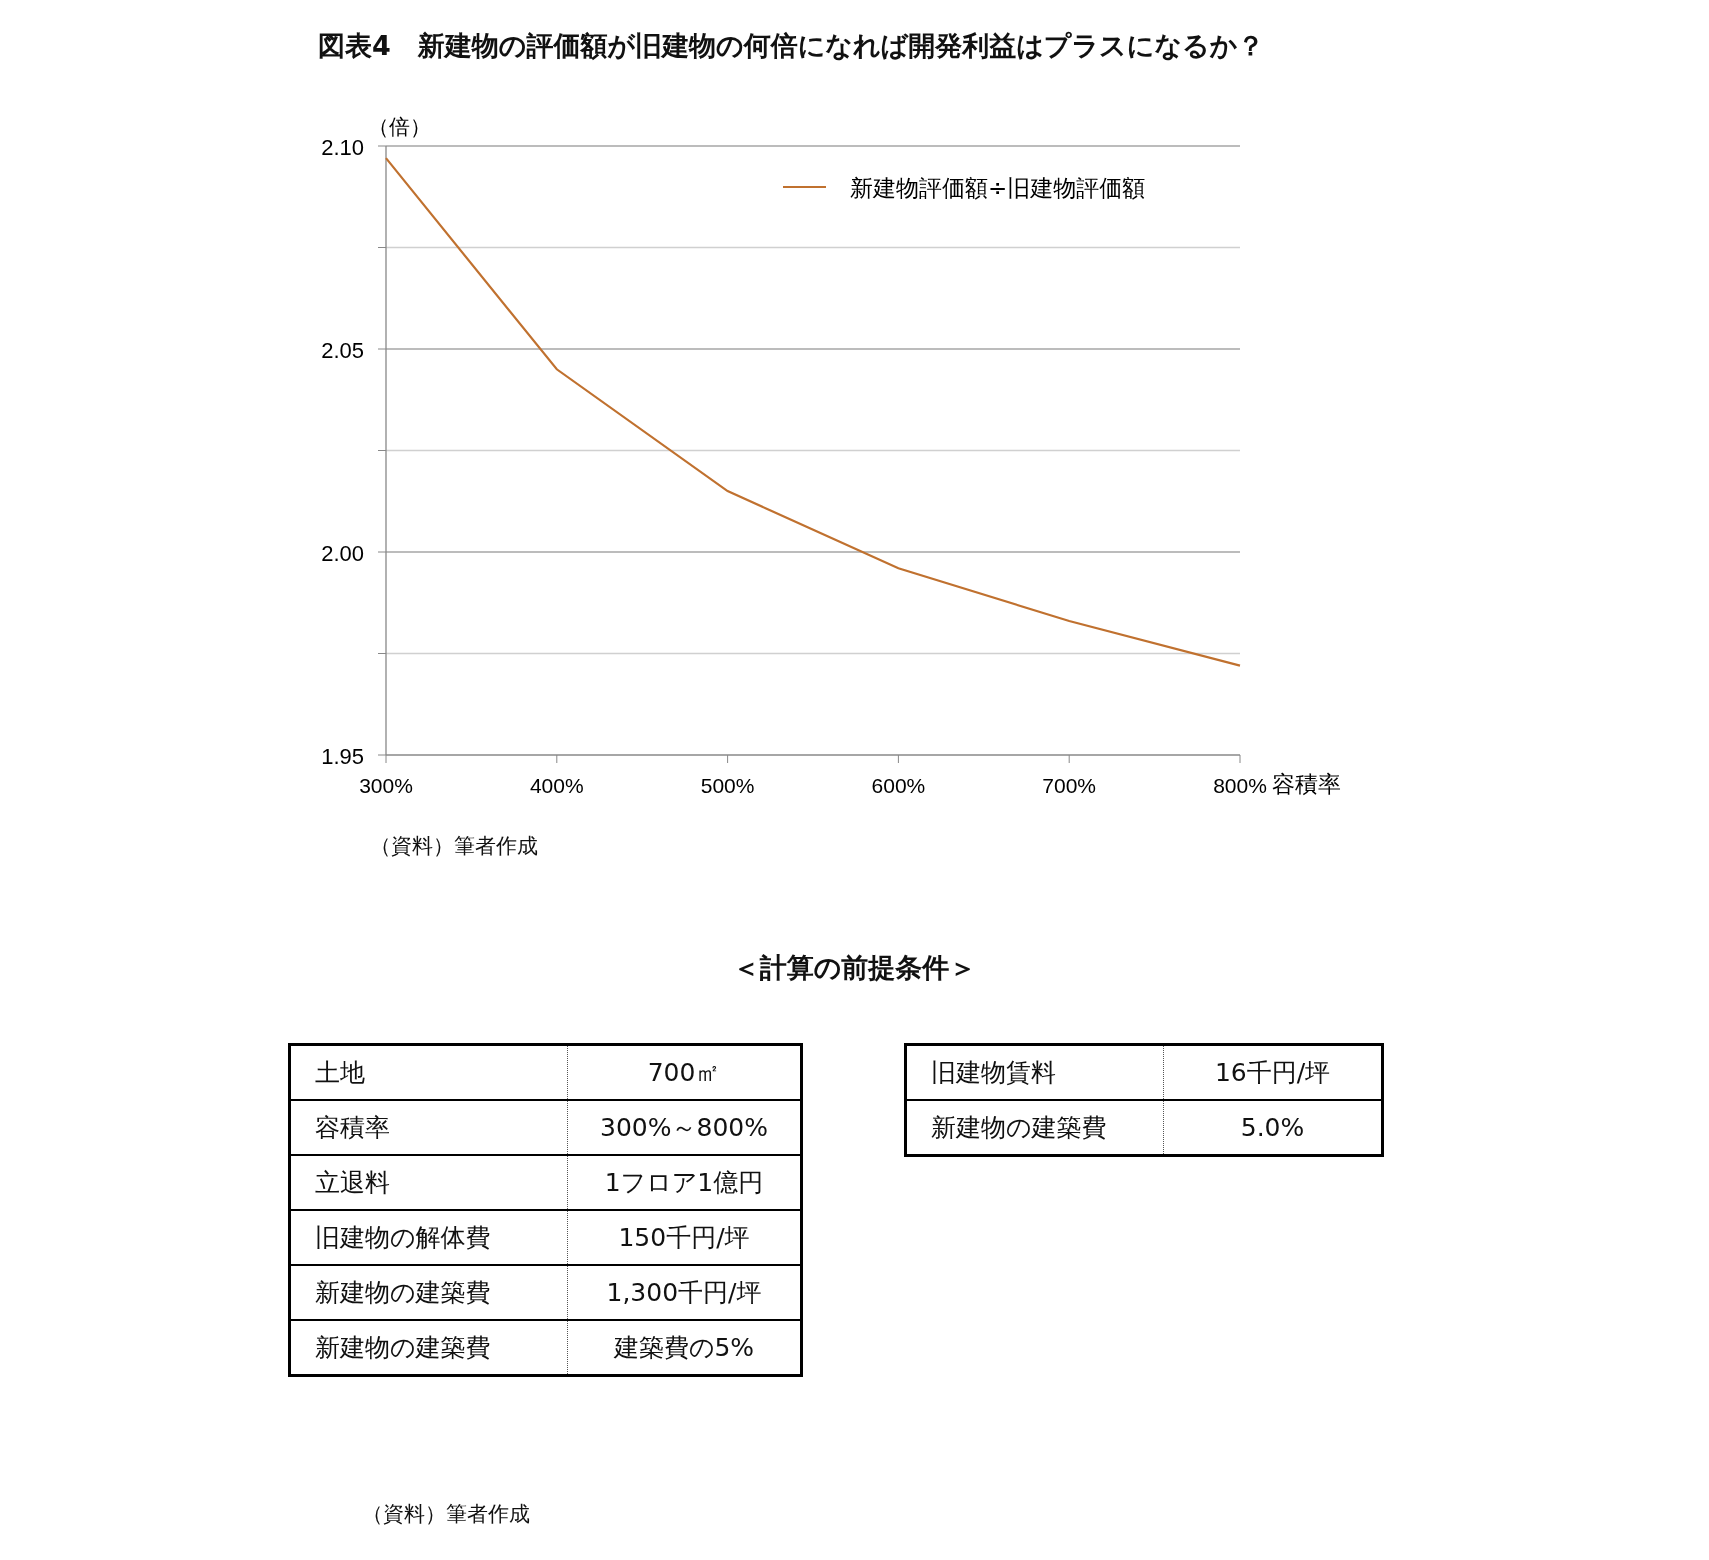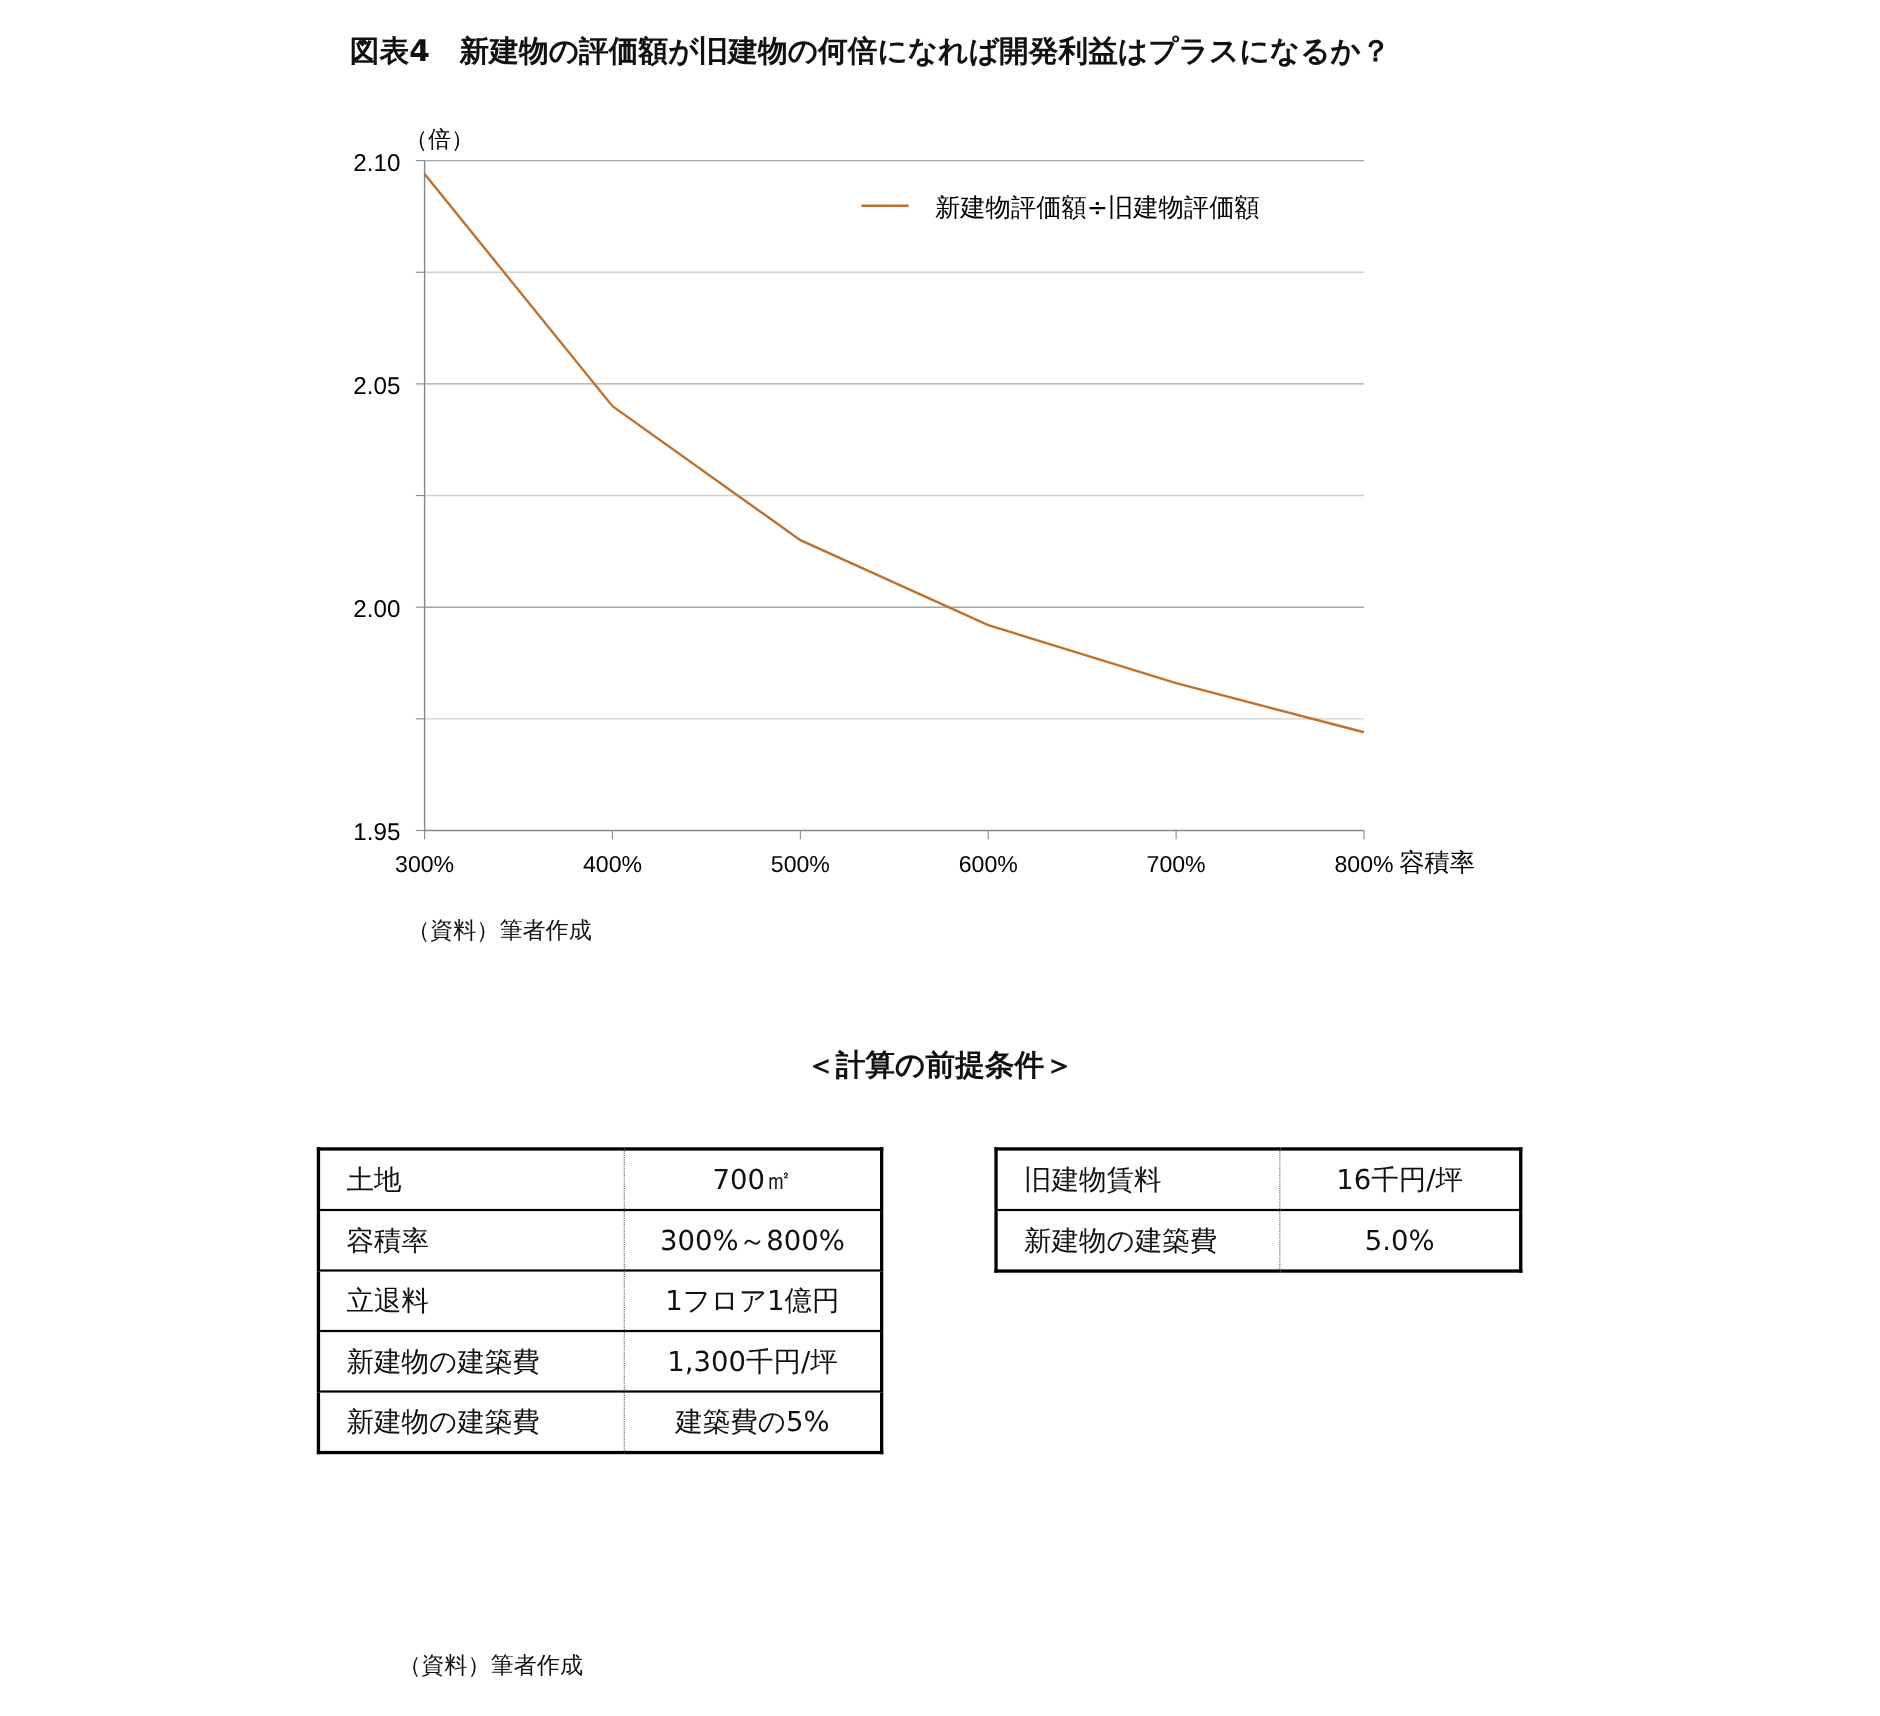--- a/index.html
+++ b/index.html
@@ -82,20 +82,24 @@
       </tr>
       <tr>
         <td class="k">容積率</td>
         <td class="v">300%～800%</td>
       </tr>
       <tr>
         <td class="k">立退料</td>
         <td class="v">1フロア1億円</td>
       </tr>
       <tr>
+        <td class="k">旧建物の解体費</td>
+        <td class="v">150千円/坪</td>
+      </tr>
+      <tr>
         <td class="k">新建物の建築費</td>
         <td class="v">1,300千円/坪</td>
       </tr>
       <tr>
         <td class="k">新建物の建築費</td>
         <td class="v">建築費の5%</td>
       </tr>
     </tbody>
 </table>
 <table id="t2">

